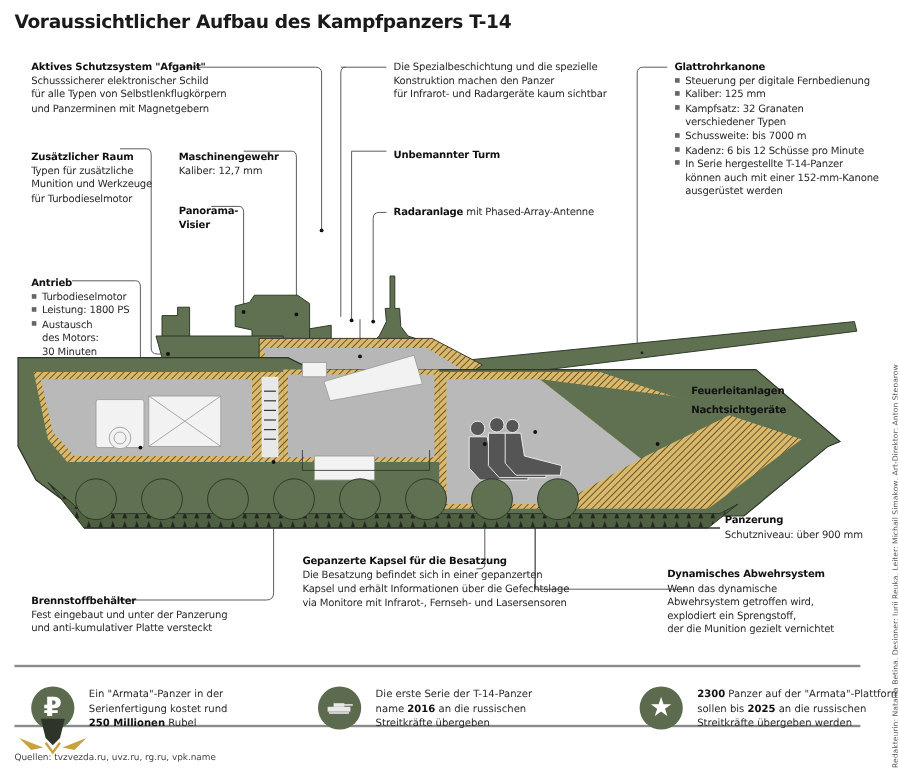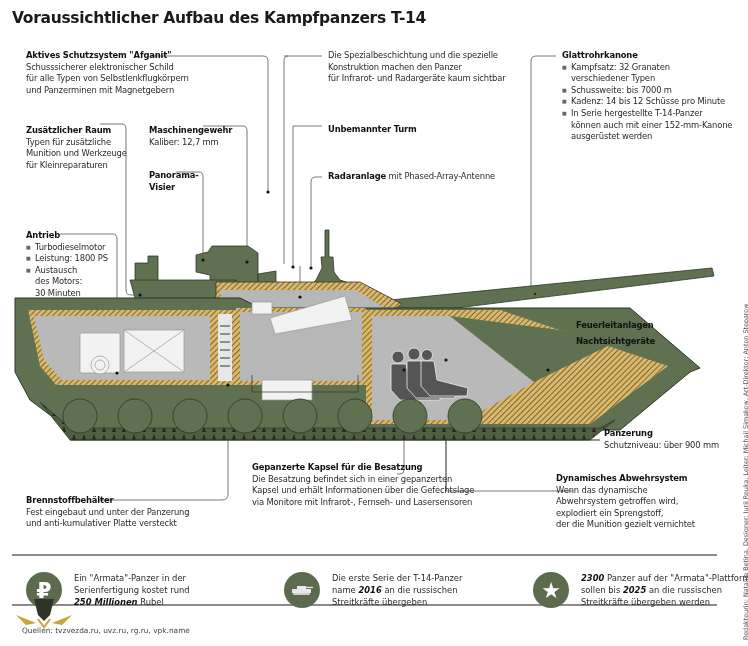--- a/index.html
+++ b/index.html
@@ -9,22 +9,22 @@
   .lbl { position: absolute; font-size: 8.4px; line-height: 11.6px; color: #2a2a2a; white-space: nowrap; letter-spacing: -0.15px; }
   .lbl b, .lbl .h { font-weight: bold; color: #111; }
   .lbl .h { display: block; }
   .lbl ul { list-style: none; }
   .lbl li { position: relative; padding-left: 9px; }
   .lbl li::before { content: "\25A0"; position: absolute; left: 0; top: 0; font-size: 5px; color: #666; }
   svg.tank { position: absolute; left: 0; top: 0; }
   .fact { position: absolute; top: 565px; height: 50px; display: flex; align-items: center; }
   .fact .ic { width: 36px; height: 36px; border-radius: 50%; background: #5c6a4e; display: flex; align-items: center; justify-content: center; color: #fff; flex: none; }
   .fact .tx { margin-left: 12px; font-size: 8.4px; line-height: 12px; color: #2a2a2a; white-space: nowrap; }
-  .fact .tx b { color: #111; font-style: italic; }
-  .source { position: absolute; left: 12px; top: 626px; font-size: 7.4px; color: #444; margin-left: 10px; }
+  .fact .tx b { color: #111; }
+  .source { position: absolute; left: 12px; top: 626px; font-size: 7.4px; color: #444; }
   .credits { position: absolute; left: 742px; top: 640px; transform-origin: 0 0; transform: rotate(-90deg); font-size: 6.4px; color: #555; white-space: nowrap; }
   .wm { position: absolute; left: 14px; top: 597px; width: 60px; height: 44px; }
 </style>
 </head>
 <body>
 
 <div class="title">Voraussichtlicher Aufbau des Kampfpanzers T-14</div>
 
 <svg class="tank" width="748" height="646" viewBox="0 0 748 646">
   <defs>
@@ -156,21 +156,21 @@
   <span class="h">Aktives Schutzsystem "Afganit"</span>
   <div>Schusssicherer elektronischer Schild</div>
   <div>für alle Typen von Selbstlenkflugkörpern</div>
   <div>und Panzerminen mit Magnetgebern</div>
 </div>
 
 <div class="lbl" style="left:26px;top:125px">
   <span class="h">Zusätzlicher Raum</span>
   <div>Typen für zusätzliche</div>
   <div>Munition und Werkzeuge</div>
-  <div>für Kleinreparaturen</div>
+  <div>für Turbodieselmotor</div>
 </div>
 
 <div class="lbl" style="left:149px;top:125px">
   <span class="h">Maschinengewehr</span>
   <div>Kaliber: 12,7 mm</div>
 </div>
 
 <div class="lbl" style="left:149px;top:170px">
   <span class="h">Panorama-</span>
   <span class="h">Visier</span>
@@ -197,26 +197,28 @@
   <span class="h">Unbemannter Turm</span>
 </div>
 
 <div class="lbl" style="left:328px;top:171px">
   <b>Radaranlage</b><span> mit Phased-Array-Antenne</span>
 </div>
 
 <div class="lbl" style="left:562px;top:50px">
   <span class="h">Glattrohrkanone</span>
   <ul>
+    <li>Steuerung per digitale Fernbedienung</li>
+    <li>Kaliber: 125 mm</li>
     <li>Kampfsatz: 32 Granaten</li>
   </ul>
   <div style="padding-left:9px">verschiedener Typen</div>
   <ul>
     <li>Schussweite: bis 7000 m</li>
-    <li>Kadenz: 14 bis 12 Schüsse pro Minute</li>
+    <li>Kadenz: 6 bis 12 Schüsse pro Minute</li>
     <li>In Serie hergestellte T-14-Panzer</li>
   </ul>
   <div style="padding-left:9px">können auch mit einer 152-mm-Kanone</div>
   <div style="padding-left:9px">ausgerüstet werden</div>
 </div>
 
 <div class="lbl" style="left:576px;top:320px">
   <span class="h">Feuerleitanlagen</span>
 </div>
 <div class="lbl" style="left:576px;top:336px">
@@ -253,21 +255,21 @@
   <div class="ic">
       <span style="font-size:22px;font-weight:bold">₽</span>
     </div>
   <div class="tx">
     <div>Ein "Armata"-Panzer in der</div>
     <div>Serienfertigung kostet rund</div>
     <div><b>250 Millionen</b><span> Rubel</span></div>
   </div>
 </div>
 
-<div class="fact" style="left:284px">
+<div class="fact" style="left:265px">
   <div class="ic">
     <svg width="24" height="14" viewBox="0 0 24 14">
       <rect x="7" y="3" width="9" height="3" fill="#e8e8e8"></rect>
       <rect x="15" y="3.8" width="8" height="1.3" fill="#e8e8e8"></rect>
       <rect x="2" y="6" width="19" height="4" fill="#e8e8e8"></rect>
       <rect x="3" y="10" width="17" height="2" rx="1" fill="#cfcfcf"></rect>
     </svg>
   </div>
   <div class="tx">
     <div>Die erste Serie der T-14-Panzer</div>

